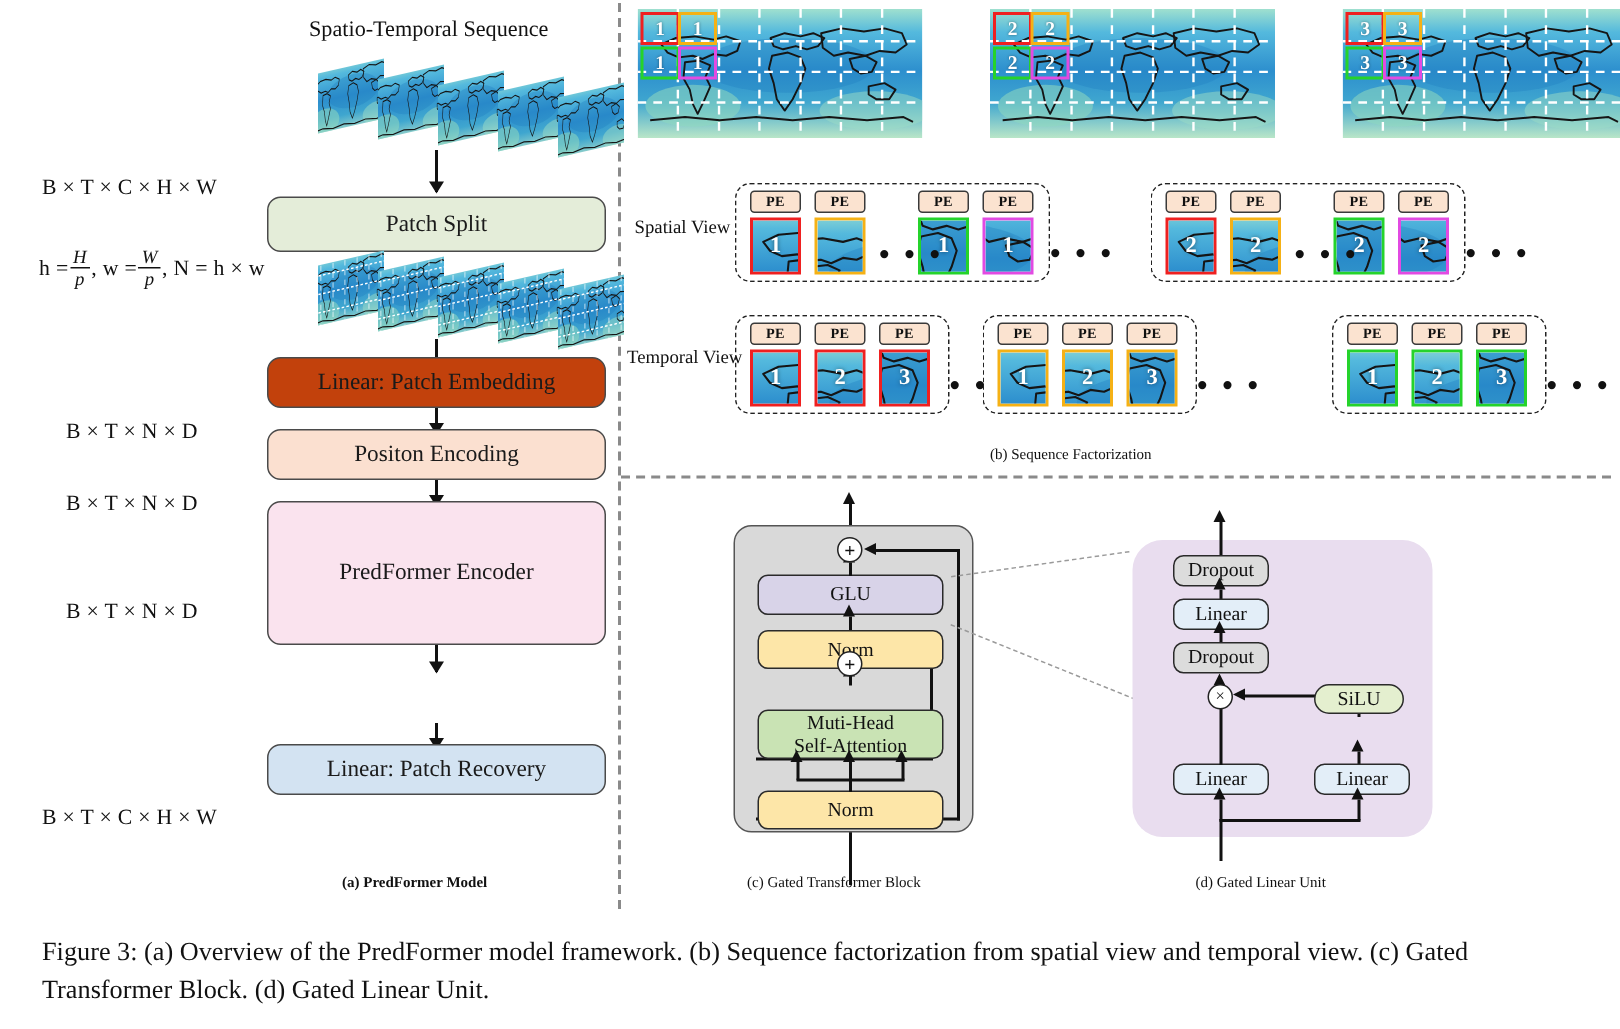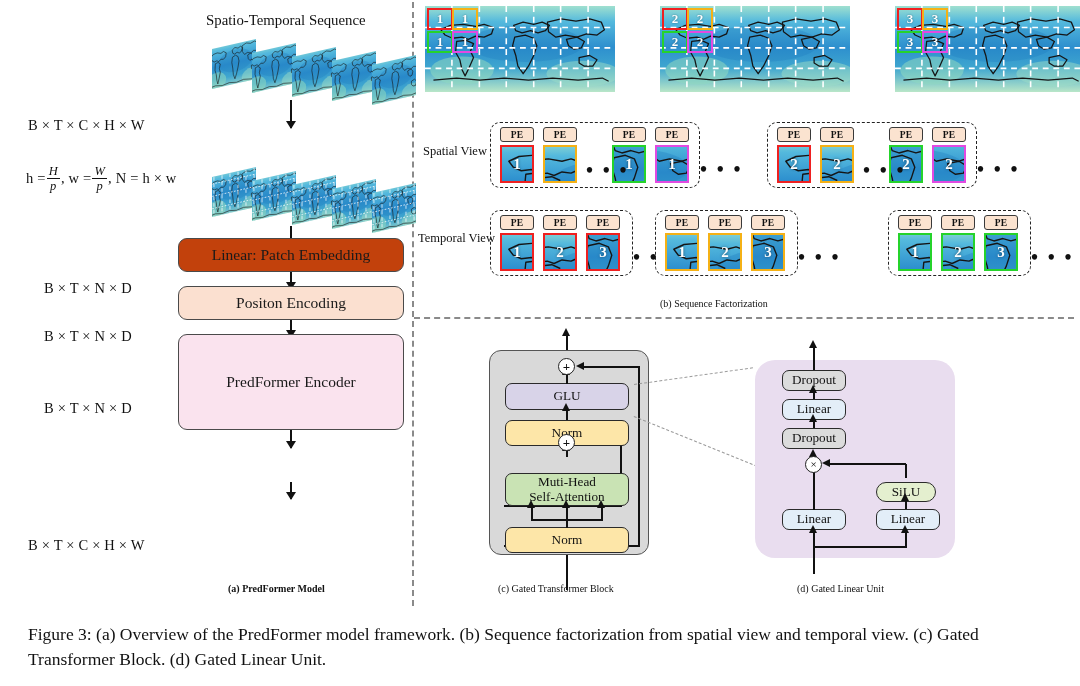--- a/index.html
+++ b/index.html
@@ -327,20 +327,23 @@
             <path d="M 232 30 L 258 24 L 286 28 L 312 24 L 334 30 L 340 44 L 326 54 L 306 52 L 288 58 L 266 54 L 248 58 L 234 48 Z" fill="none" stroke="#151515" stroke-width="2.4" stroke-linejoin="round"></path>
             <path d="M 268 62 L 288 58 L 302 66 L 296 78 L 282 80 L 272 74 Z" fill="none" stroke="#151515" stroke-width="2.4" stroke-linejoin="round"></path>
             <path d="M 292 96 L 312 92 L 326 100 L 318 112 L 302 112 L 292 106 Z" fill="none" stroke="#151515" stroke-width="2.4" stroke-linejoin="round"></path>
             <path d="M 16 138 L 60 134 L 104 138 L 150 134 L 196 138 L 242 134 L 290 138 L 336 134 L 348 140" fill="none" stroke="#151515" stroke-width="2.4" stroke-linejoin="round"></path>
           </svg></div>
       </div>
     </div>
 
   <div class="arrow-v" style="left:290px; top:100px; height:28px;"></div>
 
+  <div class="fbox" id="a-box-0" style="left: 178px; top: 131px; width: 226px; height: 37px; background: rgb(228, 237, 217);">
+    <span>Patch Split</span>
+  </div>
 
   <div class="thumbstrip" id="strip-mid" style="left:212px; top:172px; width:200px; height:56px;">
       <div class="thumb" style="left: 0px; top: 0px;">
         <div class="mapimg"><svg xmlns="http://www.w3.org/2000/svg" width="56" height="52" viewBox="0 0 360 160" preserveAspectRatio="none">
             <defs>
               <linearGradient id="ogt5" x1="0" y1="0" x2="0" y2="1">
                 <stop offset="0%" stop-color="#9fe0cf"></stop>
                 <stop offset="18%" stop-color="#54b9dd"></stop>
                 <stop offset="48%" stop-color="#2d8fce"></stop>
                 <stop offset="72%" stop-color="#3fa6cf"></stop>
@@ -519,20 +522,23 @@
   </div>
   <div class="arrow-v" style="left:290px; top:320px; height:17px;"></div>
 
   <div class="fbox" id="a-box-3" style="left: 178px; top: 334px; width: 226px; height: 96px; background: rgb(250, 227, 238);">
     <span>PredFormer Encoder</span>
   </div>
   <div class="arrow-v" style="left:290px; top:430px; height:18px;"></div>
 
   <div class="arrow-v" style="left:290px; top:482px; height:17px;"></div>
 
+  <div class="fbox" id="a-box-5" style="left: 178px; top: 496px; width: 226px; height: 34px; background: rgb(211, 227, 242);">
+    <span>Linear: Patch Recovery</span>
+  </div>
 
   <div class="formula" style="left:28px; top:85px;">B × T × C × H × W</div>
 
   <div class="formula" style="left:26px; top:134px;">
     <span>h =</span><span class="frac"><span class="num">H</span><span class="den">p</span></span><span>, w =</span><span class="frac"><span class="num">W</span><span class="den">p</span></span><span>, N = h × w</span>
   </div>
 
   <div class="formula" style="left:44px; top:248px;">B × T × N × D</div>
   <div class="formula" style="left:44px; top:296px;">B × T × N × D</div>
   <div class="formula" style="left:44px; top:368px;">B × T × N × D</div>
@@ -1191,21 +1197,21 @@
   </div>
   <div class="seg ar-up" style="left:813px; top:457px; width:2px; height:14px;"></div>
 
   <div class="times" style="left:805px; top:456px;">
     <span>×</span>
   </div>
 
   <div class="seg" style="left:905px; top:464px; width:2px; height:14px;"></div>
   <div class="seg ar-left" style="left:830px; top:463px; width:76px; height:2px;"></div>
 
-  <div class="cbox" style="left:876px; top:482px; width:60px; height:20px; background:#e4efcf;border-radius:10px;">
+  <div class="cbox" style="left:876px; top:456px; width:60px; height:20px; background:#e4efcf;border-radius:10px;">
     <span>SiLU</span>
   </div>
   <div class="seg ar-up" style="left:905px; top:501px; width:2px; height:11px;"></div>
 
   <div class="cbox" style="left:782px; top:509px; width:64px; height:21px; background:#e3eef8;">
     <span>Linear</span>
   </div>
   <div class="cbox" style="left:876px; top:509px; width:64px; height:21px; background:#e3eef8;">
     <span>Linear</span>
   </div>

